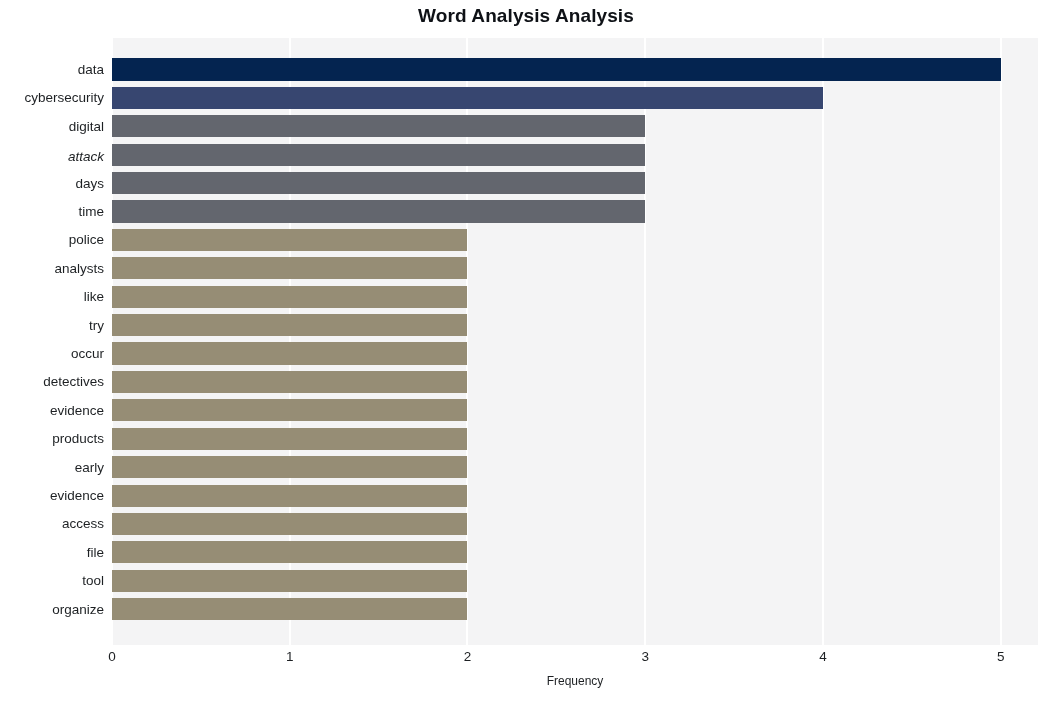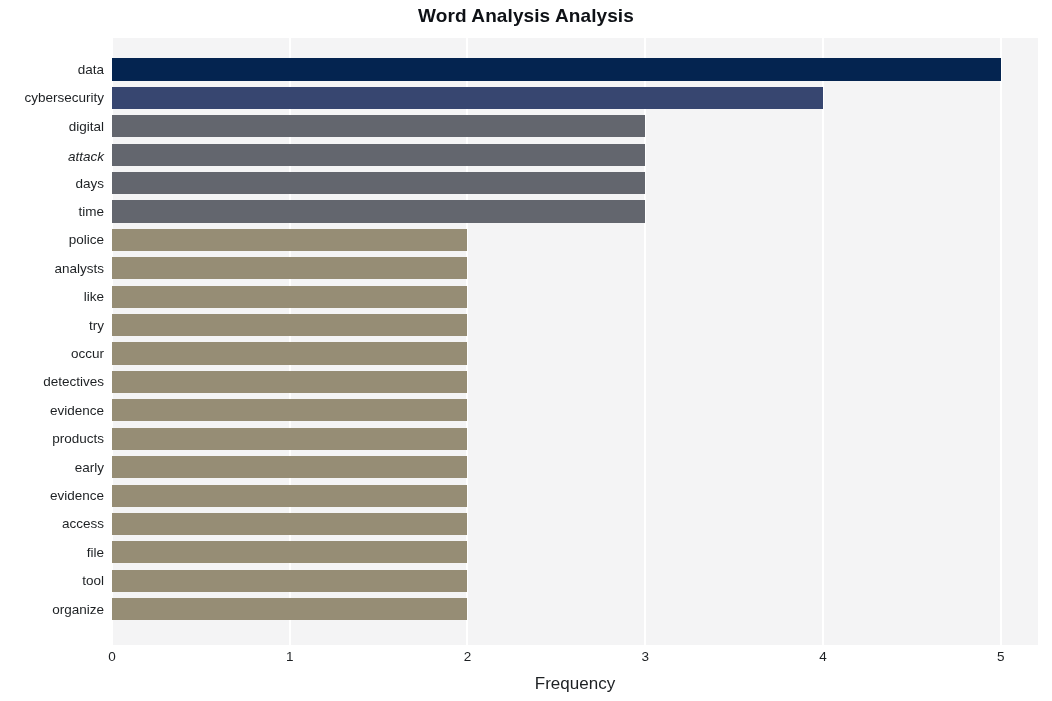--- a/index.html
+++ b/index.html
@@ -108,21 +108,21 @@
     line-height: 1;
   }
 
   
   #xaxis-title {
     position: absolute;
     left: 112px;
     top: 674px;
     width: 926px;
     text-align: center;
-    font-size: 17px;
+    font-size: 12px;
     color: #1d2023;
   }
 </style>
 </head>
 <body>
 
 <div id="figure">
 
   <div id="chart-title">Word Analysis Analysis</div>
 

